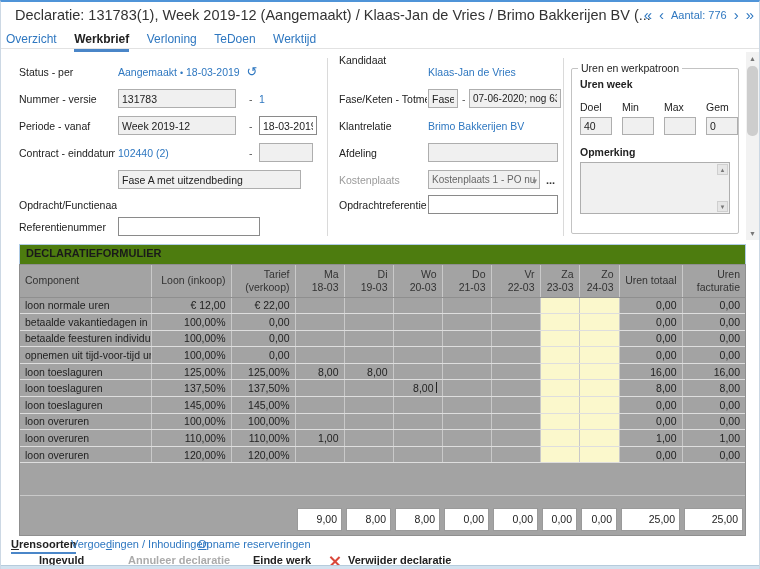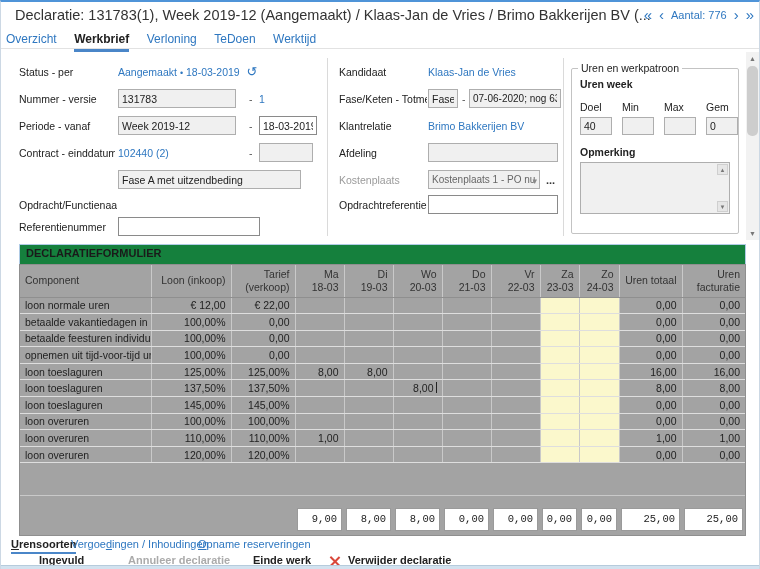--- a/index.html
+++ b/index.html
@@ -43,39 +43,39 @@
   .gfld { position:absolute; width:32px; height:18px; border:1px solid #aeaeae; background:#f0f0f0;
           font-size:10.5px; padding:0 3px; color:#222; font-family:"Liberation Sans", sans-serif;}
   .ta { position:absolute; left:8px; top:102px; width:150px; height:52px; border:1px solid #aeaeae; background:#f0f0f0; }
   .ta .sa { position:absolute; right:1px; width:11px; height:11px; background:#e6e6e6; border:1px solid #cfcfcf;
             font-size:6px; color:#777; text-align:center; line-height:10px; cursor:pointer; }
   
   .sbar { position:absolute; right:2px; top:2px; width:13px; height:188px; background:#f2f2f2; }
   .sbar .sb { position:absolute; left:0; width:13px; height:13px; font-size:7px; color:#777; text-align:center; line-height:13px; cursor:pointer; }
   .sbar .thumb { position:absolute; left:1px; top:14px; width:11px; height:70px; background:#cdcdcd; border-radius:5px; cursor:pointer; }
   
-  .secbar { position:absolute; left:18px; top:242px; width:727px; height:33px; background:#15803d; border:1px solid #b0cbe5;
+  .secbar { position:absolute; left:18px; top:242px; width:727px; height:33px; background:#4d7c0f; border:1px solid #b0cbe5;
             font-size:11px; font-weight:bold; line-height:17px; padding-left:6px; color:#1a1a1a; }
   .twrap { position:absolute; left:18px; top:262px; width:727px; height:272px; border:1px solid #8f8f8f; background:#a3a3a3; }
   table.grid { width:100%; border-collapse:collapse; table-layout:fixed; }
   .grid th { font-size:10.5px; font-weight:normal; color:#333; border-right:1px solid #c9c9c9; border-bottom:1px solid #8f8f8f;
              height:32px; padding:1px 5px; vertical-align:middle; }
   .grid th .h-main, .grid th .h-sub { text-align:right; line-height:13px; }
   .grid th.lft .h-main { text-align:left; }
   .grid th div:empty { display:none; }
   .grid td { font-size:10.5px; color:#222; border-right:1px solid #c9c9c9; border-bottom:1px solid #dedede;
              height:16.6px; padding:0 5px; white-space:nowrap; overflow:hidden; }
   .grid td.num { text-align:right; }
   .grid td.lft { text-align:left; }
   .grid .wk { background:#fbf8cc; }
   .grid th:last-child, .grid td:last-child { border-right:none; }
   .caret { display:inline-block; width:1px; height:11px; background:#222; margin-left:2px; vertical-align:-1px; }
   .tsep { position:absolute; left:0; right:0; bottom:39px; border-top:1px solid #c9c9c9; }
   .totals { position:absolute; left:0; right:0; bottom:4px; display:grid;
-            grid-template-columns:275px 49px 49px 49px 49px 49px 39px 40px 63px 1fr;font-family:Liberation Mono, monospace; }
+            grid-template-columns:275px 49px 49px 49px 49px 49px 39px 40px 63px 1fr; }
   .tbox { border:1px solid #9a9a9a; background:#fff; height:23px; margin:0 2px; font-size:10.5px;
           text-align:right; line-height:21px; padding-right:4px; color:#222; }
   
   .btabs { position:absolute; left:0; top:536px; height:18px; width:100%; font-size:11px; }
   .btab { position:absolute; color:#2e77c0; padding-bottom:2px; cursor:pointer; white-space:nowrap; }
   .btab.active { color:#222; border-bottom:2px solid #4a86c8;font-weight:bold; }
   .btab u, .act u { text-decoration:underline; }
   .acts { position:absolute; left:0; top:552px; height:15px; width:100%; font-size:11px; }
   .act { position:absolute; color:#222; font-weight:bold; cursor:pointer; white-space:nowrap; }
   .act.disabled { color:#ababab; cursor:default; }
@@ -134,21 +134,21 @@
 
     <input class="fld" style="left: 117px; top: 120px; width: 183px;" readonly="" value="Fase A met uitzendbeding">
 
     <div class="lbl" style="left:18px;top:145px;width:98px">Opdracht/Functienaam</div>
 
     <div class="lbl" style="left:18px;top:167px;width:96px">Referentienummer</div>
     <input class="fld edit" style="left: 117px; top: 167px; width: 142px;" value="">
 
     <div class="vdiv" style="left:326px"></div>
 
-    <div class="lbl" style="left:338px;top:12px;width:86px">Kandidaat</div>
+    <div class="lbl" style="left:338px;top:0;width:86px">Kandidaat</div>
     <span class="link" style="left:427px;top:12px">Klaas-Jan de Vries</span>
 
     <div class="lbl" style="left:338px;top:39px;width:88px">Fase/Keten - Totmet</div>
     <input class="fld" style="left: 427px; top: 39px; width: 30px;" readonly="" value="Fase A">
     <span class="dash" style="left:461px;top:39px">-</span>
     <input class="fld" style="left: 468px; top: 39px; width: 92px; font-size: 10px;" readonly="" value="07-06-2020; nog 63 v">
 
     <div class="lbl" style="left:338px;top:66px;width:86px">Klantrelatie</div>
     <span class="link" style="left:427px;top:66px">Brimo Bakkerijen BV</span>
 

